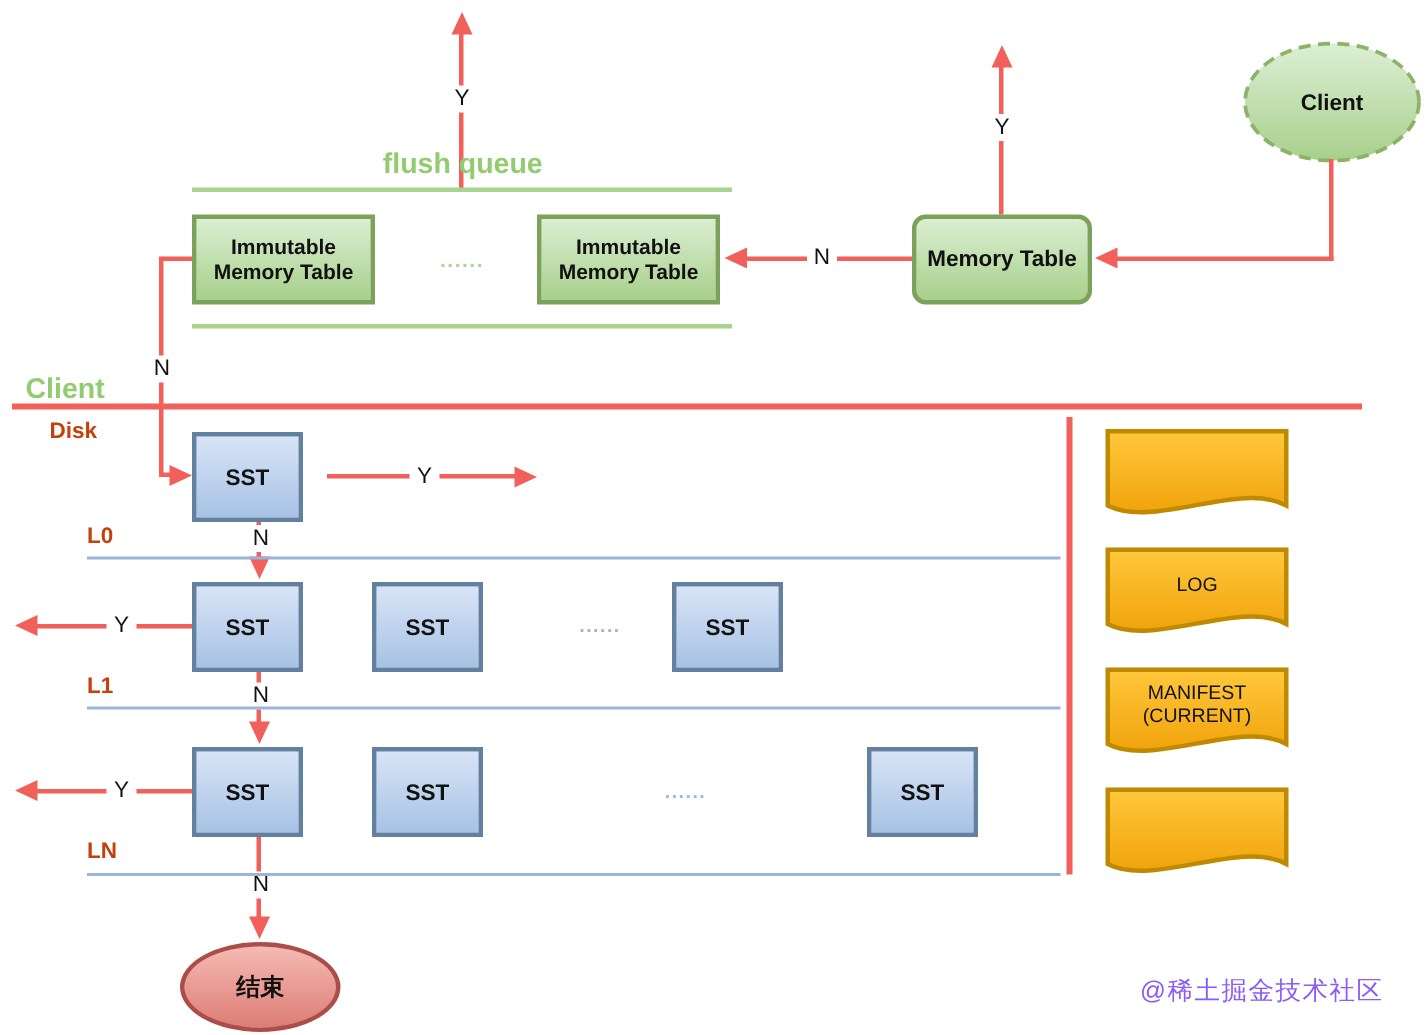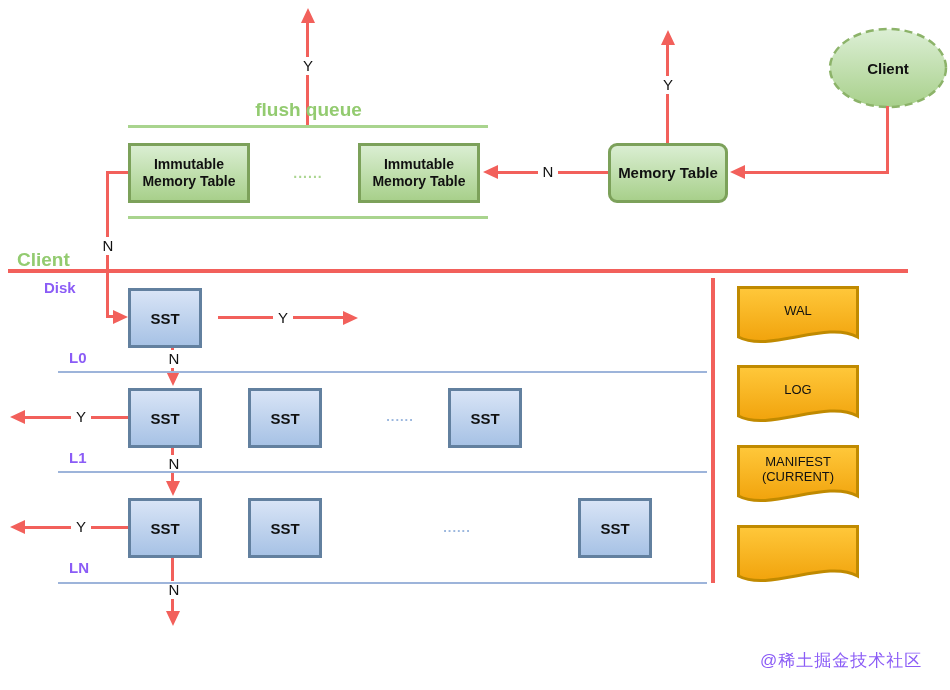--- a/index.html
+++ b/index.html
@@ -37,21 +37,21 @@
     font-weight:bold;font-size:15px;color:#111;
   }
   .endnode{
     position:absolute;box-sizing:border-box;width:107px;height:60px;border-radius:50%;
     background:linear-gradient(#f5bab4,#dd7d75);border:3px solid #ab4e49;
     display:flex;align-items:center;justify-content:center;
     font-weight:bold;font-size:16px;color:#111;
   }
   
   .greenlbl{position:absolute;color:#93cb70;font-weight:bold;font-size:19px;}
-  .bluelbl{position:absolute;color:#8b5cf6;font-weight:bold;font-size:15px;margin-left:11px;}
+  .bluelbl{position:absolute;color:#c2410c;font-weight:bold;font-size:15px;}
   .gdots{position:absolute;color:#abd590;font-weight:bold;font-size:14px;letter-spacing:1px;}
   .bdots{position:absolute;color:#9ab6de;font-weight:bold;font-size:13px;letter-spacing:1px;}
   
   .flag{position:absolute;width:122px;height:64px;}
   .flag svg{position:absolute;left:0;top:0;overflow:visible;}
   .flag .flabel{
     position:absolute;left:2px;right:2px;top:6px;height:38px;
     display:flex;align-items:center;justify-content:center;text-align:center;
     font-size:13px;color:#111;line-height:1.15;
   }
@@ -149,37 +149,37 @@
   <div class="rline" style="left:24px;top:526px;width:104px;height:3px;"></div>
   <div class="ah left" style="left:10px;top:520px;"></div>
   <div class="yn" style="left:71px;top:518px;">Y</div>
   <div class="rline" style="left:171px;top:558px;width:3px;height:54px;"></div>
   <div class="ah down" style="left:166px;top:611px;"></div>
   <div class="yn" style="left:164px;top:581px;">N</div>
 
   <div class="bluelbl" style="left:58px;top:559px;">LN</div>
   <div class="bline" style="left:58px;top:582px;width:649px;"></div>
 
+  <div class="endnode" style="left:120px;top:628px;">结束</div>
 
   <div class="rline" style="left:711px;top:278px;width:4px;height:305px;"></div>
 
   <svg width="0" height="0" style="position:absolute;">
     <defs>
       <linearGradient id="fg" x1="0" y1="0" x2="0" y2="1">
         <stop offset="0" stop-color="#ffc83b"></stop>
           <stop offset="1" stop-color="#f1a30c"></stop>
       </linearGradient>
     </defs>
   </svg>
 
   <div class="flag" style="left:737px;top:286px;">
     <svg width="122" height="64">
       <path d="M1.5 1.5 L120.5 1.5 L120.5 51 C 90 34, 32 67, 1.5 51 Z" fill="url(#fg)" stroke="#c08a00" stroke-width="3"></path>
     </svg>
-    <div class="flabel">WAL</div>
   </div>
 
   <div class="flag" style="left:737px;top:445px;">
     <svg width="122" height="64">
       <path d="M1.5 1.5 L120.5 1.5 L120.5 51 C 90 34, 32 67, 1.5 51 Z" fill="url(#fg)" stroke="#c08a00" stroke-width="3"></path>
     </svg>
     <div class="flabel">MANIFEST (CURRENT)</div>
   </div>
 
   <div class="flag" style="left:737px;top:365px;">

